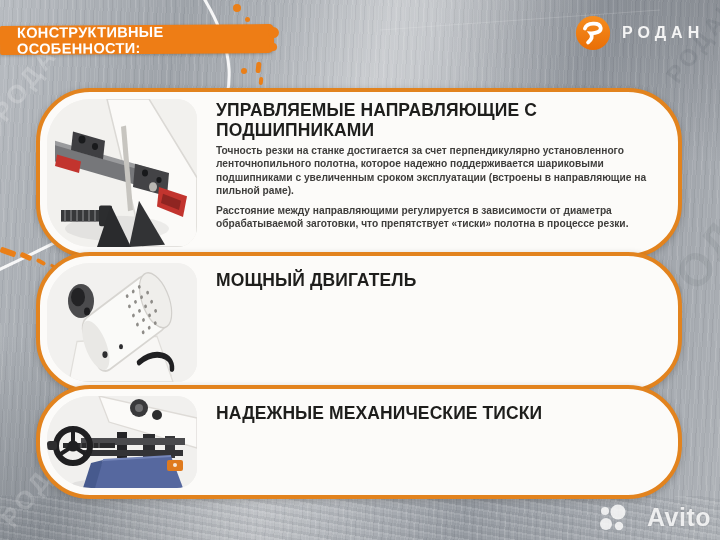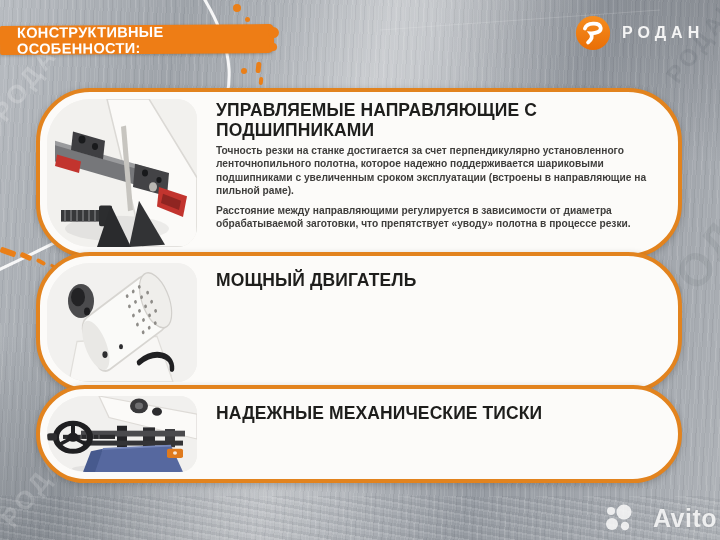--- a/index.html
+++ b/index.html
@@ -49,32 +49,32 @@
   
   .brand{position:absolute;left:575px;top:15px;display:flex;align-items:center;gap:11px;z-index:6;}
   .brand svg{display:block;}
   .brand-name{color:#f4f4f4;font-weight:bold;font-size:16px;letter-spacing:5px;}
   
   .card{position:absolute;left:36px;width:646px;box-sizing:border-box;z-index:4;
     background:#fcfbf9;border:4px solid #e2831e;border-radius:54px;display:flex;overflow:hidden;
     box-shadow:0 2px 6px rgba(40,40,40,.25);}
   .card-1{top:88px;height:170px;}
   .card-2{top:252px;height:141px;}
-  .card-3{top:385px;height:98px;}
+  .card-3{top:385px;height:114px;}
   .photo{flex:0 0 150px;margin:7px;border-radius:44px 20px 20px 44px;overflow:hidden;
     background:#f1f0ee;}
   .photo svg{display:block;width:100%;height:100%;}
   .content{flex:1;padding:9px 26px 6px 12px;min-width:0;}
   .pad-mid{padding-top:15px;}
   .content h2{margin:0 0 4px;font-size:17.5px;line-height:1.12;font-weight:bold;
     color:#1e1e1c;letter-spacing:.1px;}
   .content p{margin:0 0 7px;font-size:10.2px;line-height:1.3;color:#3f3e3c;max-width:442px;font-weight:bold;}
   .content p:last-child{margin-bottom:0;}
   
-  .avito{position:absolute;right:3px;bottom:7px;display:flex;align-items:center;gap:19px;z-index:6;opacity:.85;}
+  .avito{position:absolute;right:9px;bottom:7px;display:flex;align-items:flex-start;gap:19px;z-index:6;opacity:.85;}
   .avito-label{color:#fafafa;font-weight:bold;font-size:25px;letter-spacing:.5px;
     text-shadow:0 0 2px rgba(70,75,82,.45);}
 </style>
 </head>
 <body>
 
 <div class="stage">
 
   <div class="bg-base"></div>
   <div class="bg-streaks"></div>
@@ -151,21 +151,21 @@
             <line x1="48" y1="96" x2="48" y2="106"></line>
         </g>
         <rect x="52" y="92" width="13" height="18" rx="2" fill="#2c2d2f"></rect>
         <polygon points="64,92 84,128 50,128" fill="#2a2b2d"></polygon>
         <polygon points="92,88 118,126 82,128" fill="#323335"></polygon>
       </svg>
     </div>
     <div class="content">
       <h2>УПРАВЛЯЕМЫЕ НАПРАВЛЯЮЩИЕ С ПОДШИПНИКАМИ</h2>
       <p>Точность резки на станке достигается за счет перпендикулярно установленного ленточнопильного полотна, которое надежно поддерживается шариковыми подшипниками с увеличенным сроком эксплуатации (встроены в направляющие на пильной раме).</p>
-      <p>Расстояние между направляющими регулируется в зависимости от диаметра обрабатываемой заготовки, что препятствует «уводу» полотна в процессе резки.</p>
+      <p>Расстояние между направляющими регулируется в зависимости от диаметра обрабатываемой заготовки, что препятствует «тиски» полотна в процессе резки.</p>
     </div>
   </section>
 
   <section class="card card-2">
     <div class="photo">
       <svg viewBox="0 0 150 91" preserveAspectRatio="none">
         <rect width="150" height="91" fill="#f2f1ef"></rect>
         <ellipse cx="75" cy="86" rx="50" ry="7" fill="rgba(0,0,0,0.06)"></ellipse>
         <polygon points="30,60 110,56 126,91 22,91" fill="#f8f7f5" stroke="#e0deda" stroke-width="1.2"></polygon>
         <g transform="rotate(-30 80 45)">

